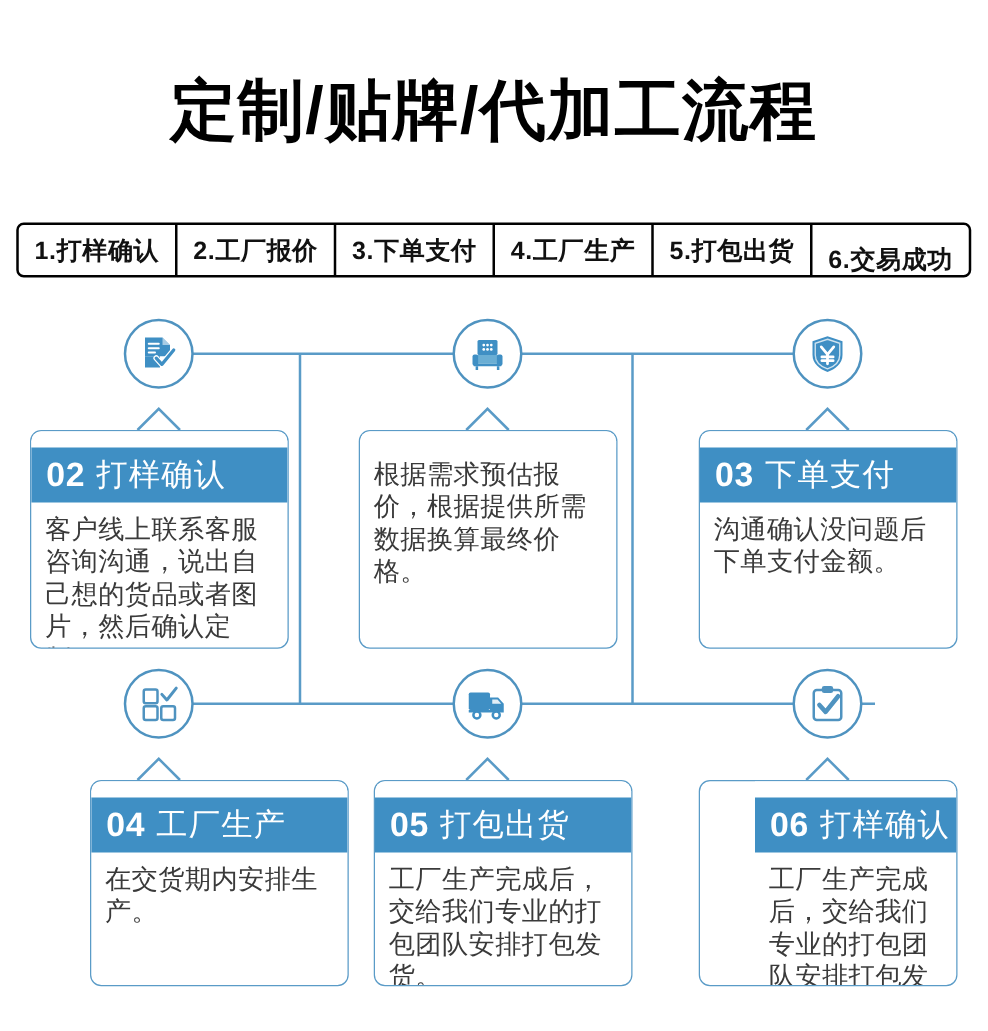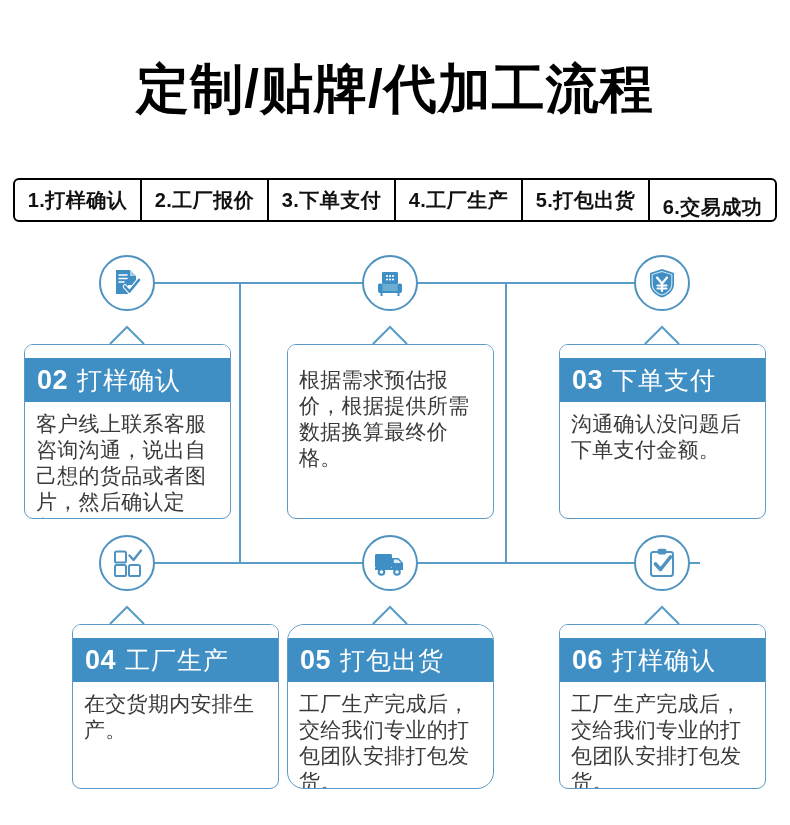--- a/index.html
+++ b/index.html
@@ -280,30 +280,30 @@
 
     <div class="card" style="left:24px; top:624px;margin-left:48px;">
       <div class="card-pad"></div>
       <div class="card-head">
         <span class="card-num">04</span>
         <span class="card-title">工厂生产</span>
       </div>
       <div class="card-body">在交货期内安排生产。</div>
     </div>
 
-    <div class="card" style="left:287px; top:624px;border-radius:17px;">
+    <div class="card" style="left:299px; top:624px;">
       <div class="card-pad"></div>
       <div class="card-head">
         <span class="card-num">05</span>
         <span class="card-title">打包出货</span>
       </div>
       <div class="card-body">工厂生产完成后，交给我们专业的打包团队安排打包发货。</div>
     </div>
 
-    <div class="card" style="left:559px; top:624px;">
+    <div class="card" style="left:559px; top:624px;padding-left:44px;">
       <div class="card-pad"></div>
       <div class="card-head">
         <span class="card-num">06</span>
         <span class="card-title">打样确认</span>
       </div>
       <div class="card-body">工厂生产完成后，交给我们专业的打包团队安排打包发货。</div>
     </div>
 
   </div>
 

